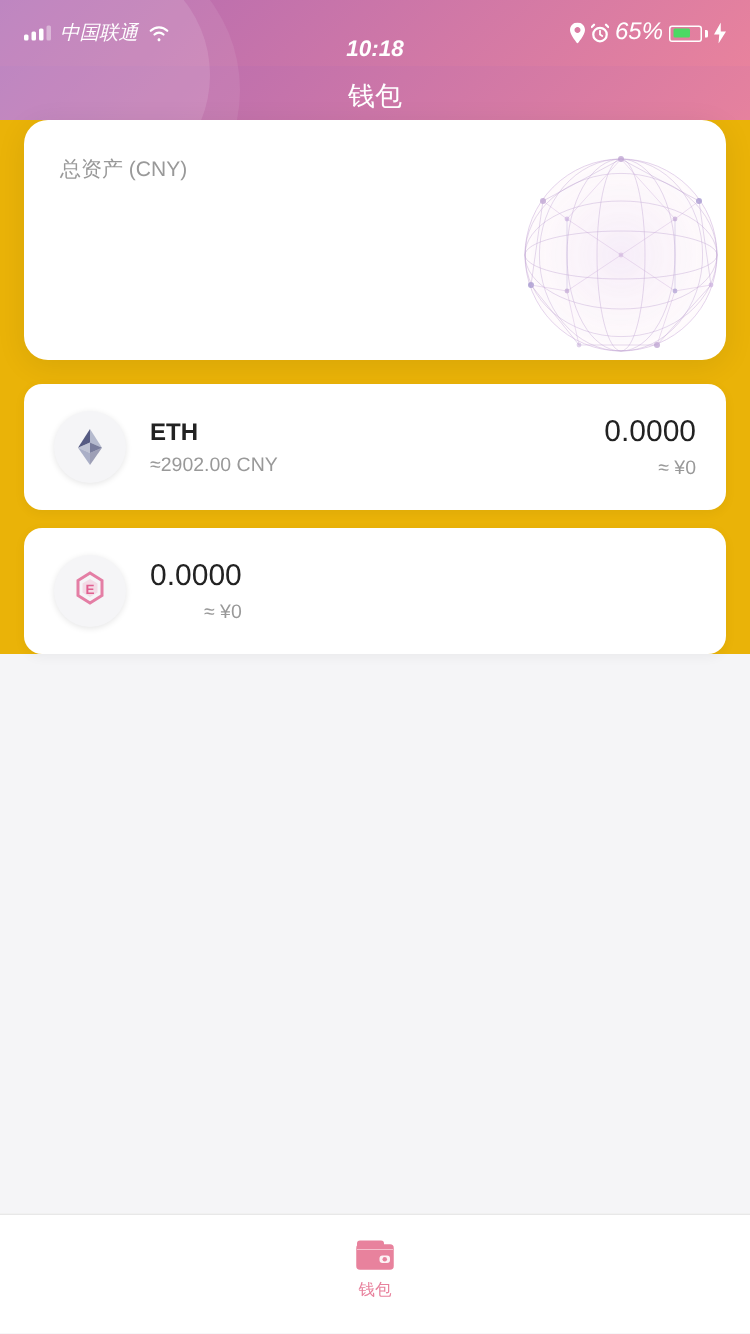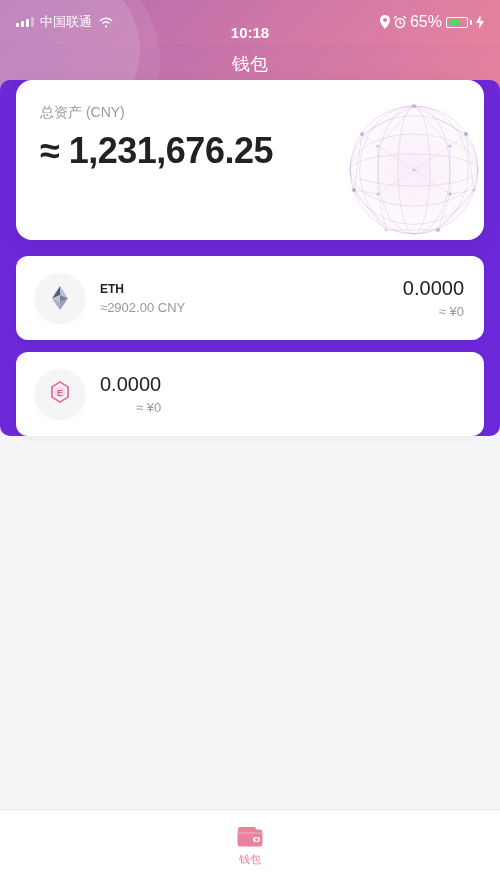--- a/index.html
+++ b/index.html
@@ -17,20 +17,21 @@
     
     .status-bar {
       width: 100%;
       height: 44px;
       background: linear-gradient(135deg, #b06ab3 0%, #e8829d 100%);
       display: flex;
       justify-content: space-between;
       padding: 0 16px;
       color: white;
       font-size: 13px;
+      font-style: italic;
     }
     .status-left {
       display: flex;
       align-items: center;
       gap: 6px;
       font-weight: 500;
     }
     .status-time {
       position: absolute;
       left: 50%;
@@ -101,25 +102,24 @@
       position: relative;
     }
     .header-title {
       color: white;
       font-size: 18px;
       font-weight: 500;
     }
 
     
     .main-content {
-      background: #6d28d9;
+      background: #eab308;
       padding: 0 16px;
       position: relative;
       z-index: 1;
-      border-radius: 10px;
     }
 
     
     .asset-card {
       background: white;
       border-radius: 16px;
       padding: 24px 24px 24px 24px;
       margin-top: -20px;
       position: relative;
       overflow: hidden;
@@ -176,21 +176,21 @@
       margin-right: 16px;
       flex-shrink: 0;
       box-shadow: 0 1px 4px rgba(0,0,0,0.1);
     }
 
     .coin-info {
       flex: 1;
     }
 
     .coin-name {
-      font-size: 12px;
+      font-size: 16px;
       font-weight: 600;
       color: #222;
       margin-bottom: 4px;
     }
 
     .coin-price {
       font-size: 13px;
       color: #999;
     }
 
@@ -320,21 +320,20 @@
 <div class="header">
   <div class="header-bg-shape"></div>
   <div class="header-bg-shape2"></div>
   <span class="header-title">钱包</span>
 </div>
 
 <div class="main-content">
 
   <div class="asset-card">
     <div class="asset-label">总资产 (CNY)</div>
-    <div class="asset-amount">≈ 1,231,676.25</div>
 
     <svg class="sphere-decoration" viewBox="0 0 200 200" xmlns="http://www.w3.org/2000/svg">
       <defs>
         <radialGradient id="sphereGrad" cx="50%" cy="50%" r="50%">
           <stop offset="0%" stop-color="#c084d4" stop-opacity="0.3"></stop>
           <stop offset="100%" stop-color="#e8a0c8" stop-opacity="0.1"></stop>
         </radialGradient>
       </defs>
 
       <circle cx="100" cy="100" r="80" fill="url(#sphereGrad)" stroke="#c4a0d4" stroke-width="0.8" opacity="0.6"></circle>

